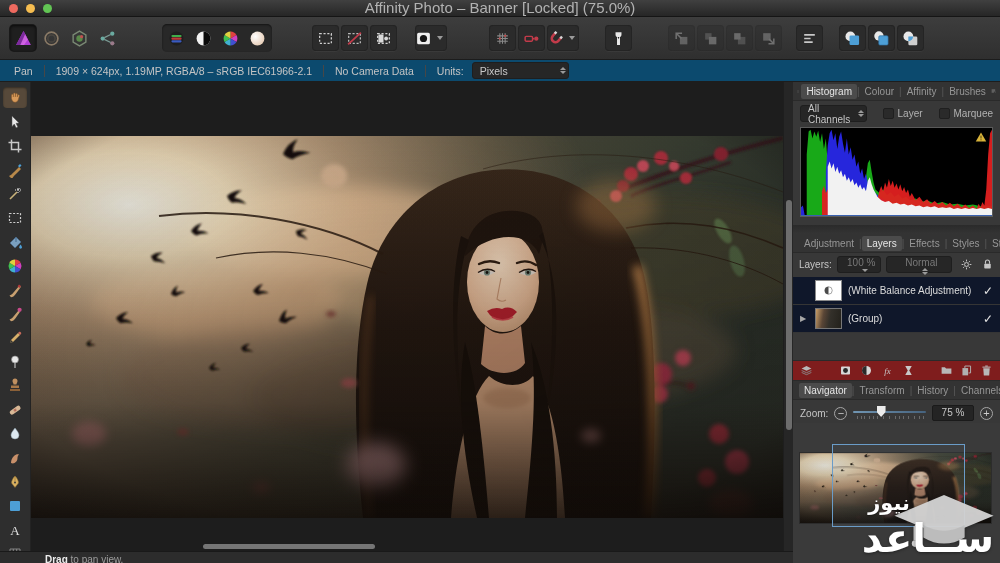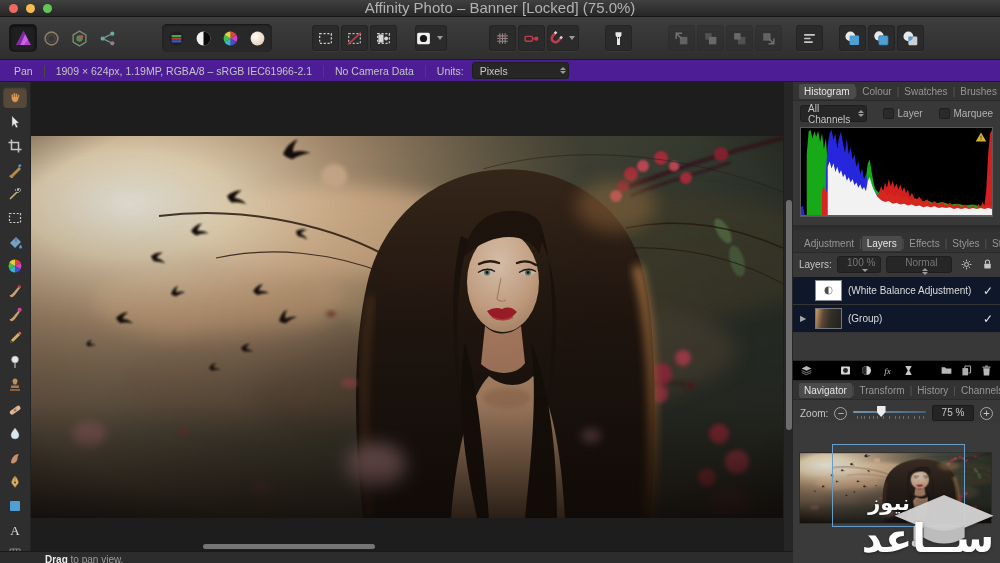--- a/index.html
+++ b/index.html
@@ -15,21 +15,21 @@
   .tgroup.boxed{background:#282828;border-radius:5px;padding:1px;box-shadow:inset 0 1px 2px rgba(0,0,0,.5);}
   .tbtn{height:26px;min-width:27px;border-radius:4px;background:#2b2b2b;display:flex;align-items:center;justify-content:center;margin-right:2px;box-shadow:inset 0 0 0 1px #242424, 0 1px 0 rgba(255,255,255,.04);cursor:pointer;}
   .tgroup.personas .tbtn{background:transparent;box-shadow:none;min-width:26px;}
   .tgroup.personas .tbtn.active{background:#1f1f1f;box-shadow:inset 0 1px 3px rgba(0,0,0,.7), 0 0 0 1px #191919;}
   .tgroup.boxed .tbtn{background:transparent;box-shadow:none;margin:0;}
   .tbtn.disabled{opacity:.42;}
   .tbtn .drop{width:0;height:0;border-left:3.5px solid transparent;border-right:3.5px solid transparent;border-top:4px solid #9a9a9a;margin:0 4px 0 5px;}
   .icn{width:17px;height:17px;display:inline-flex;}
   .icn svg{width:100%;height:100%;}
   
-  .contextbar{height:21px;background:#4c1d95;border-bottom:1px solid #1d1d1d;display:flex;align-items:center;font-size:10.5px;color:#c4c4c4;padding-left:14px;}
+  .contextbar{height:21px;background:#0c4a6e;border-bottom:1px solid #1d1d1d;display:flex;align-items:center;font-size:10.5px;color:#c4c4c4;padding-left:14px;}
   .csep{width:1px;height:12px;background:#474747;margin:0 11px;}
   .dropdown{background:#262626;border:1px solid #1e1e1e;border-radius:3px;height:15px;display:flex;align-items:center;padding:0 2px 0 7px;color:#c8c8c8;cursor:pointer;}
   .stepper{display:inline-flex;flex-direction:column;margin-left:7px;gap:1px;align-items:center;}
   .stepper i{width:0;height:0;border-left:3px solid transparent;border-right:3px solid transparent;display:block;}
   .stepper i.up{border-bottom:3.5px solid #9a9a9a;}
   .stepper i.dn{border-top:3.5px solid #9a9a9a;}
   .units-dd{width:86px;margin-left:8px;justify-content:space-between;}
   
   .main{display:flex;height:484px;position:relative;}
   .tools{width:31px;background:#2e2e2e;border-right:1px solid #232323;display:flex;flex-direction:column;align-items:center;padding-top:5px;box-sizing:border-box;}
@@ -66,21 +66,21 @@
   .op-dd{width:44px;justify-content:space-between;}
   .blend-dd{width:74px;justify-content:space-between;}
   .mini-ic{width:13px;height:13px;margin-left:3px;cursor:pointer;flex:none;}
   .layer-row{height:27px;background:#0f172a;border-bottom:1px solid #353535;display:flex;align-items:center;padding:0 7px;gap:6px;color:#dcdcdc;cursor:pointer;flex:none;}
   .expander{width:9px;color:#a8a8a8;font-size:8px;flex:none;}
   .lthumb{width:25px;height:19px;border:1px solid #8a8a8a;background:#fff;display:flex;align-items:center;justify-content:center;flex:none;}
   .lthumb.group{background:linear-gradient(100deg,#c79c66 0%,#5a4636 30%,#33302a 55%,#23211b 100%);border-color:#777;}
   .lthumb .icn{width:13px;height:13px;}
   .lcheck{margin-left:auto;color:#e2e2e2;font-size:12px;}
   .layers-spacer{flex:1;background:#383838;}
-  .layers-bottom{height:19px;background:#000000;border-top:1px solid #2a2a2a;display:flex;align-items:center;padding:0 7px;flex:none;}
+  .layers-bottom{height:19px;background:#7f1d1d;border-top:1px solid #2a2a2a;display:flex;align-items:center;padding:0 7px;flex:none;}
   .lb-left{display:flex;gap:6px;}
   .lb-center{display:flex;gap:8px;margin:0 auto;padding-left:14px;}
   .lb-right{display:flex;gap:7px;margin-left:auto;}
   .lbicon{width:13px;height:13px;cursor:pointer;}
   .layers-panel{height:146px;display:flex;flex-direction:column;flex:none;}
   .histogram-panel{display:flex;flex-direction:column;flex:none;}
   .navigator-panel{flex:1;display:flex;flex-direction:column;border-top:1px solid #2b2b2b;}
   .zoom-row{display:flex;align-items:center;padding:5px 7px 2px;gap:6px;flex:none;}
   .circlebtn{width:13px;height:13px;border:1.4px solid #a6a6a6;border-radius:50%;color:#cscsc;color:#cccccc;font-size:11px;line-height:11px;text-align:center;cursor:pointer;flex:none;box-sizing:border-box;}
   .slider{position:relative;flex:1;height:16px;cursor:pointer;}
@@ -716,21 +716,21 @@
         <div class="tabbar" id="hist-tabs">
             <span class="icn grip">
               <svg viewBox="0 0 7 11">
                 <path d="M2 1v9M5 1v9" stroke="#6e6e6e" stroke-width="1.2"></path>
               </svg>
             </span>
             <span class="tab active">Histogram</span>
             <span class="tabsep">|</span>
             <span class="tab">Colour</span>
             <span class="tabsep">|</span>
-            <span class="tab">Swatches</span>
+            <span class="tab">Affinity</span>
             <span class="tabsep">|</span>
             <span class="tab">Brushes</span>
             <span class="icn panelmenu">
               <svg viewBox="0 0 16 12">
                 <path d="M2 2.5h11M2 6h11M2 9.5h7" stroke="#b2b2b2" stroke-width="1.4"></path>
                 <path d="M12 9.5l2 0" stroke="#b2b2b2" stroke-width="1.4"></path>
               </svg>
             </span>
           </div>
         <div class="hist-controls">

